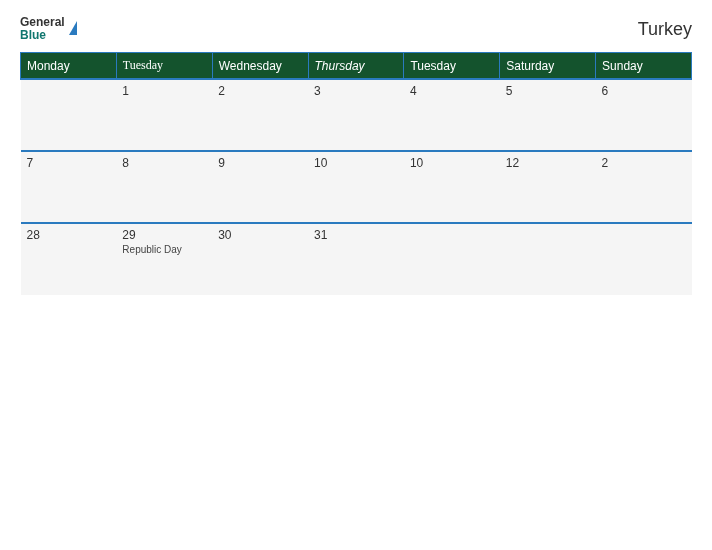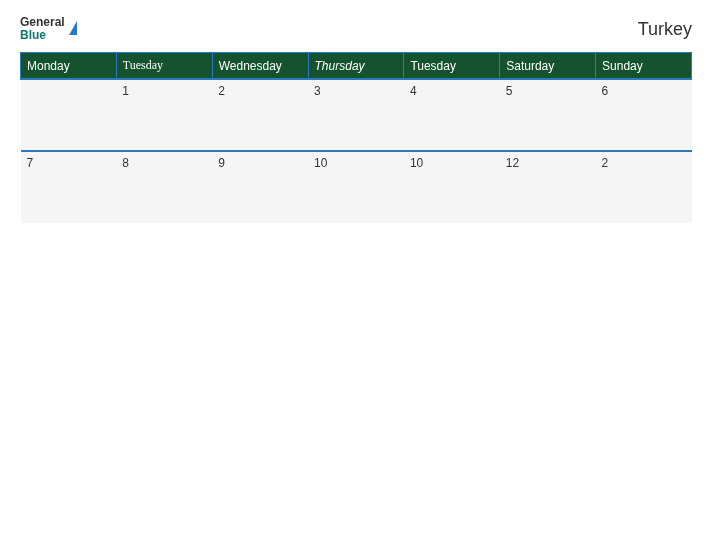--- a/index.html
+++ b/index.html
@@ -181,15 +181,33 @@
           <td>
             <span class="day-number">10</span>
           </td>
           <td>
             <span class="day-number">12</span>
           </td>
           <td>
             <span class="day-number">2</span>
           </td>
         </tr>
+        <tr>
+          <td>
+            <span class="day-number">28</span>
+          </td>
+          <td>
+            <span class="day-number">29</span>
+            <span class="holiday-text">Republic Day</span>
+          </td>
+          <td>
+            <span class="day-number">30</span>
+          </td>
+          <td>
+            <span class="day-number">31</span>
+          </td>
+          <td class="empty"></td>
+          <td class="empty"></td>
+          <td class="empty"></td>
+        </tr>
       </tbody>
   </table>
 </div>
 
 </body></html>

